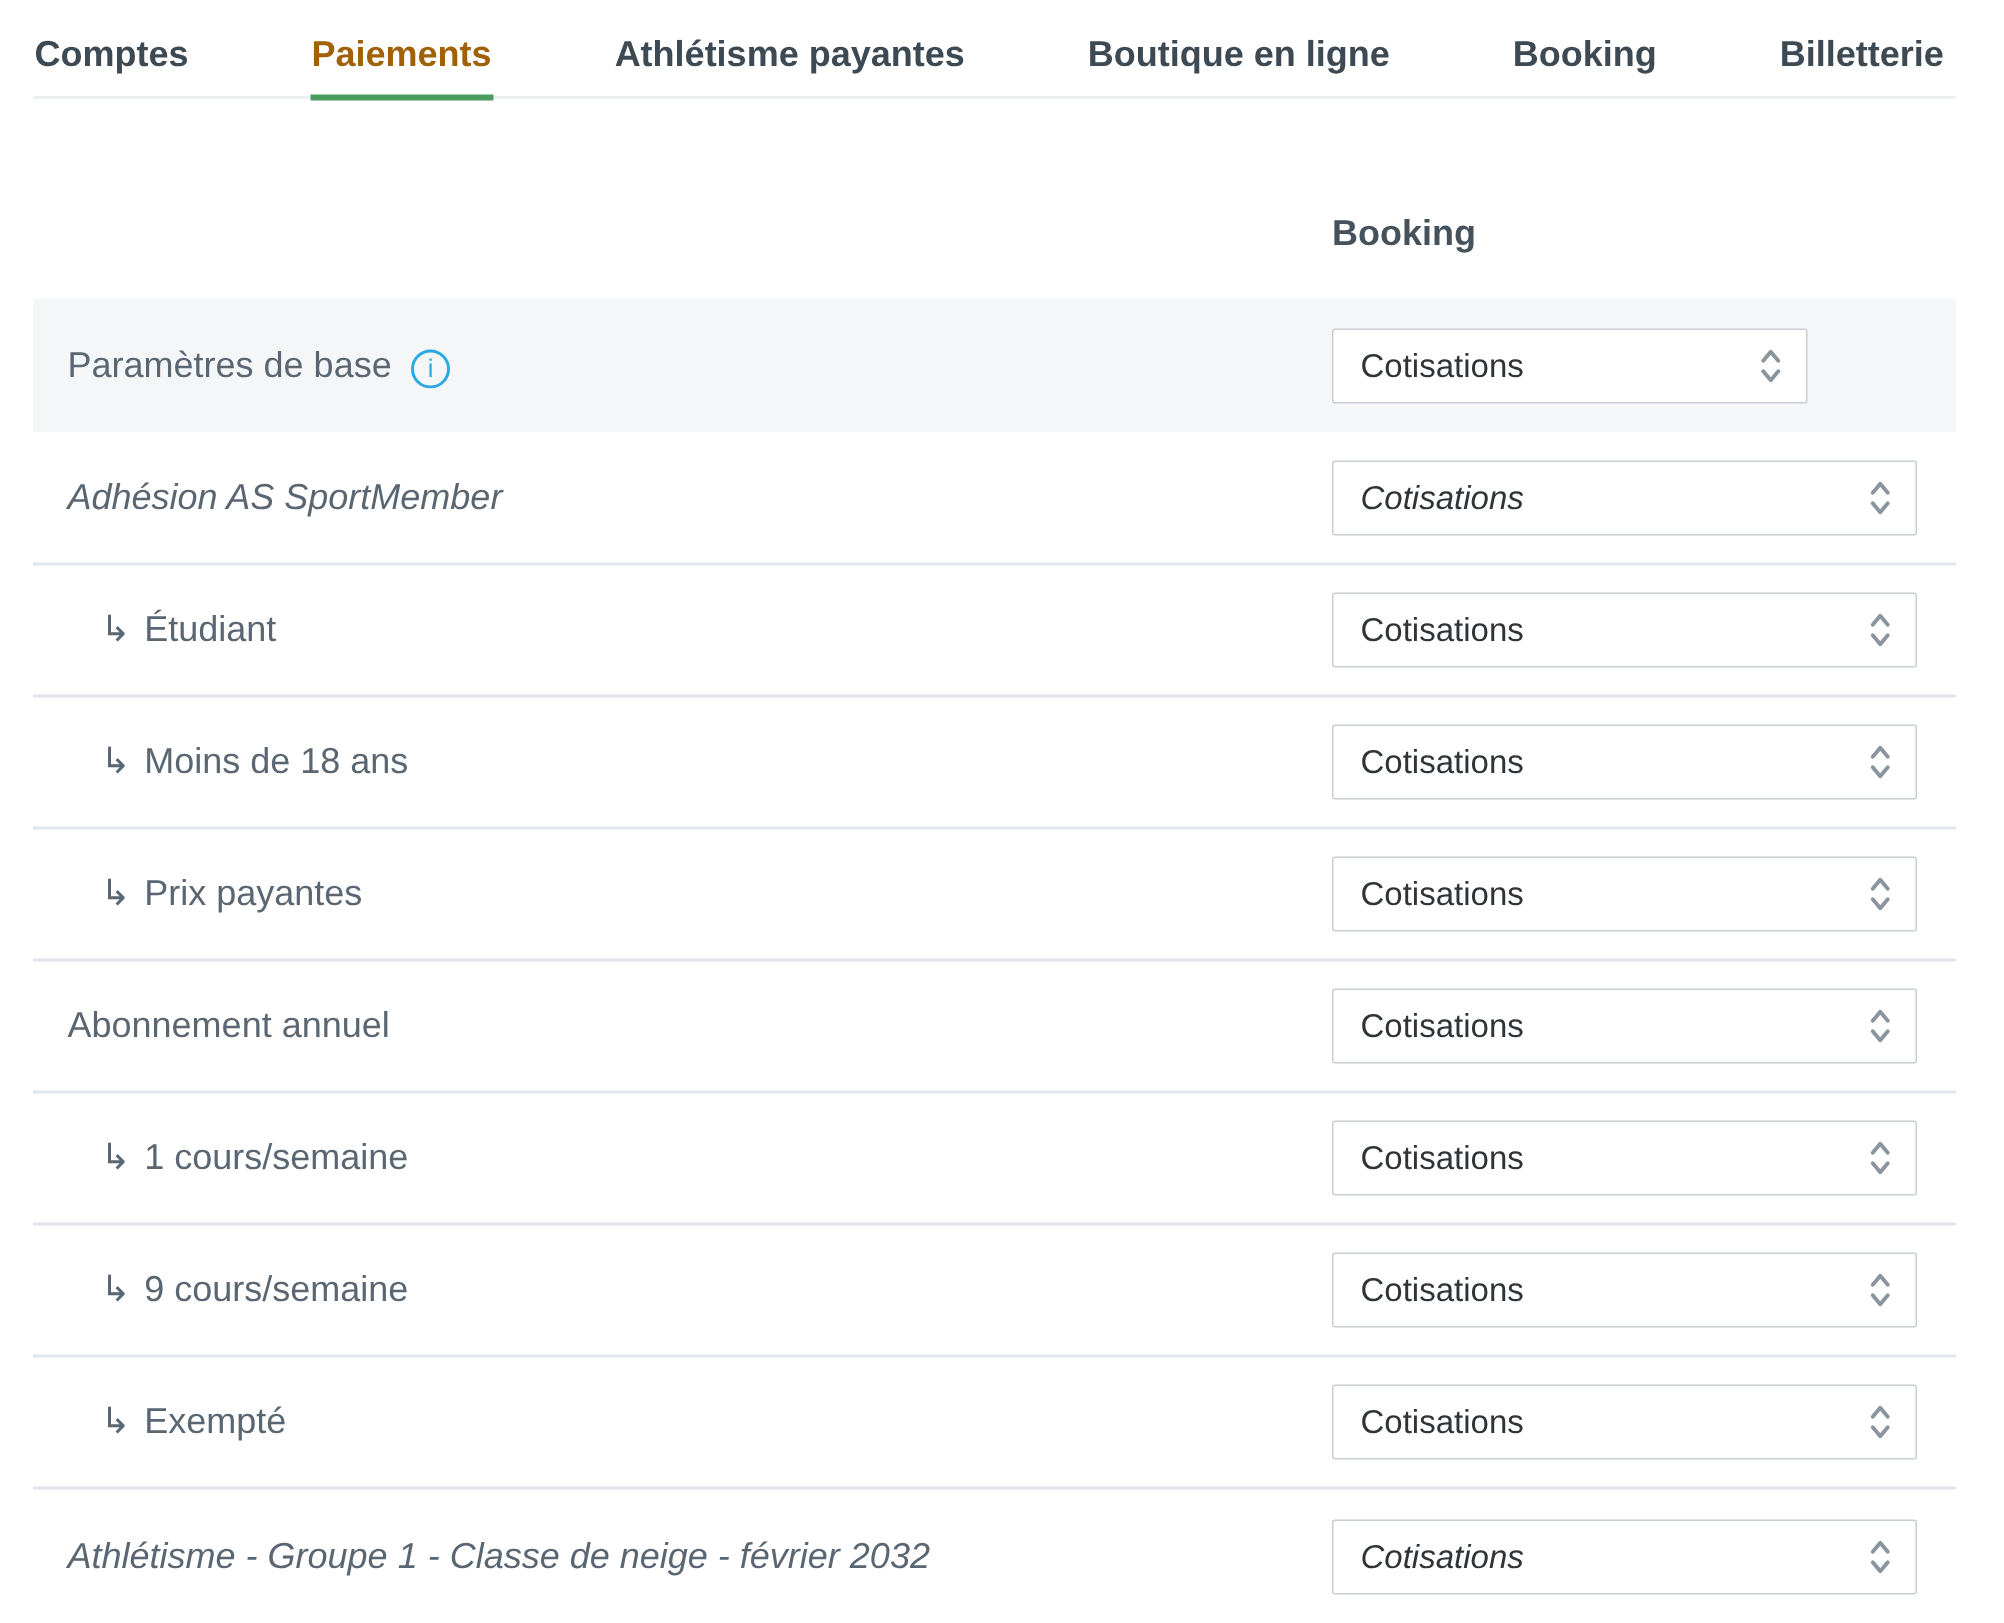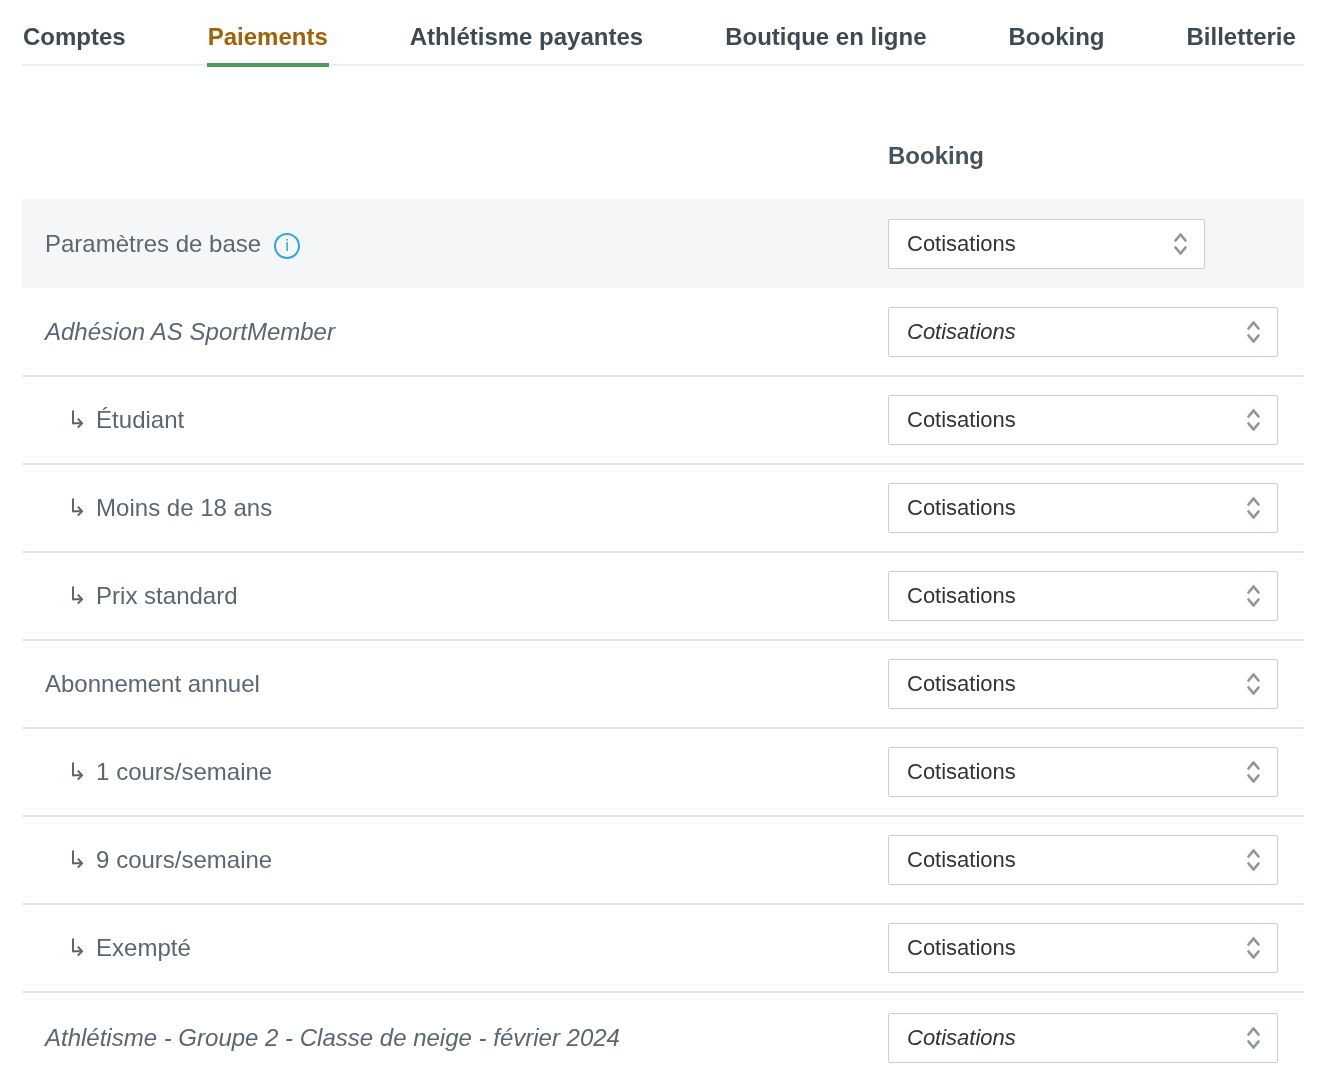--- a/index.html
+++ b/index.html
@@ -205,21 +205,21 @@
               <path d="M2.5 16.5 L7.5 22.5 L12.5 16.5" fill="none" stroke="#8b959d" stroke-width="2.6" stroke-linecap="round" stroke-linejoin="round"></path>
             </svg>
         </span>
       </div>
     </div>
   </div>
 
   <div class="row row--divider">
     <div class="row-label row-label--indent">
       <span class="child-arrow">↳</span>
-      <span>Prix standard</span>
+      <span>Prix payantes</span>
     </div>
     <div class="select-cell">
       <div class="select-box">
         <span class="select-value">Cotisations</span>
         <span class="select-chevron">
           <svg width="15" height="26" viewBox="0 0 15 26">
               <path d="M2.5 9.5 L7.5 3.5 L12.5 9.5" fill="none" stroke="#8b959d" stroke-width="2.6" stroke-linecap="round" stroke-linejoin="round"></path>
               <path d="M2.5 16.5 L7.5 22.5 L12.5 16.5" fill="none" stroke="#8b959d" stroke-width="2.6" stroke-linecap="round" stroke-linejoin="round"></path>
             </svg>
         </span>
@@ -293,21 +293,21 @@
               <path d="M2.5 9.5 L7.5 3.5 L12.5 9.5" fill="none" stroke="#8b959d" stroke-width="2.6" stroke-linecap="round" stroke-linejoin="round"></path>
               <path d="M2.5 16.5 L7.5 22.5 L12.5 16.5" fill="none" stroke="#8b959d" stroke-width="2.6" stroke-linecap="round" stroke-linejoin="round"></path>
             </svg>
         </span>
       </div>
     </div>
   </div>
 
   <div class="row row--tall">
     <div class="row-label">
-      <span>Athlétisme - Groupe 2 - Classe de neige - février 2024</span>
+      <span>Athlétisme - Groupe 1 - Classe de neige - février 2032</span>
     </div>
     <div class="select-cell">
       <div class="select-box">
         <span class="select-value">Cotisations</span>
         <span class="select-chevron">
           <svg width="15" height="26" viewBox="0 0 15 26">
               <path d="M2.5 9.5 L7.5 3.5 L12.5 9.5" fill="none" stroke="#8b959d" stroke-width="2.6" stroke-linecap="round" stroke-linejoin="round"></path>
               <path d="M2.5 16.5 L7.5 22.5 L12.5 16.5" fill="none" stroke="#8b959d" stroke-width="2.6" stroke-linecap="round" stroke-linejoin="round"></path>
             </svg>
         </span>

